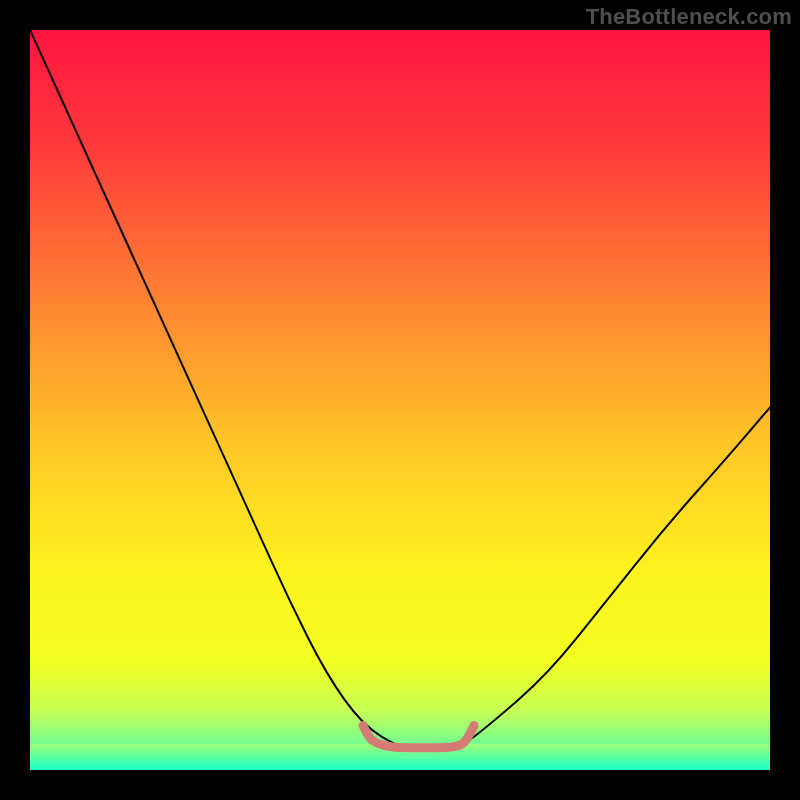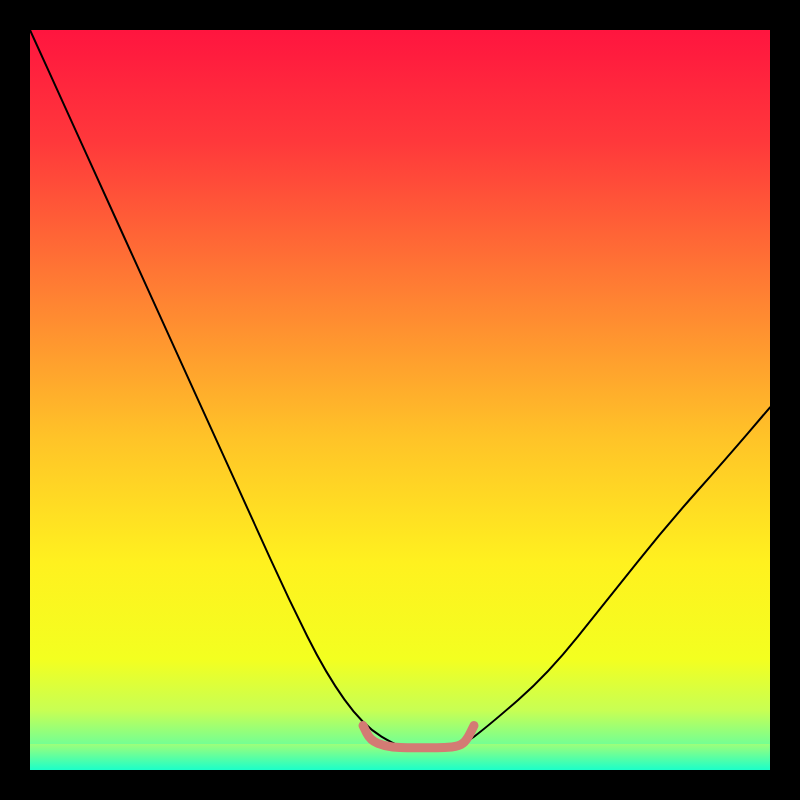--- a/index.html
+++ b/index.html
@@ -55,20 +55,21 @@
     position: absolute;
     inset: 0;
     z-index: 4;
   }
 </style>
 </head>
 <body>
 
 <div class="frame">
 
+  <div class="watermark">TheBottleneck.com</div>
 
   <div class="plot-area">
 
     <svg class="gradient-bg" viewBox="0 0 740 740" preserveAspectRatio="none">
       <defs>
         <linearGradient id="bg-grad" x1="0" y1="0" x2="0" y2="1">
             <stop offset="0%" stop-color="#ff153f"></stop>
             <stop offset="15%" stop-color="#ff383b"></stop>
             <stop offset="35%" stop-color="#ff7e33"></stop>
             <stop offset="55.00000000000001%" stop-color="#ffc328"></stop>

